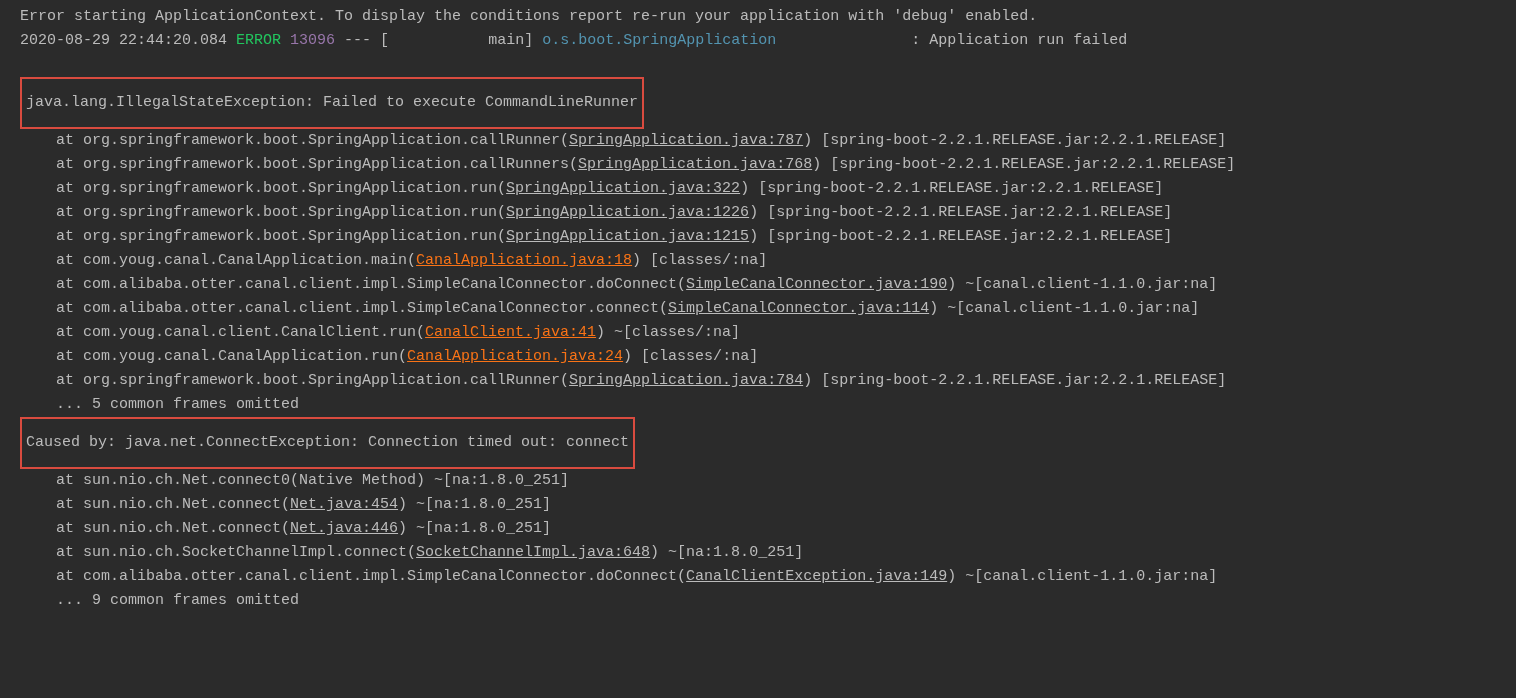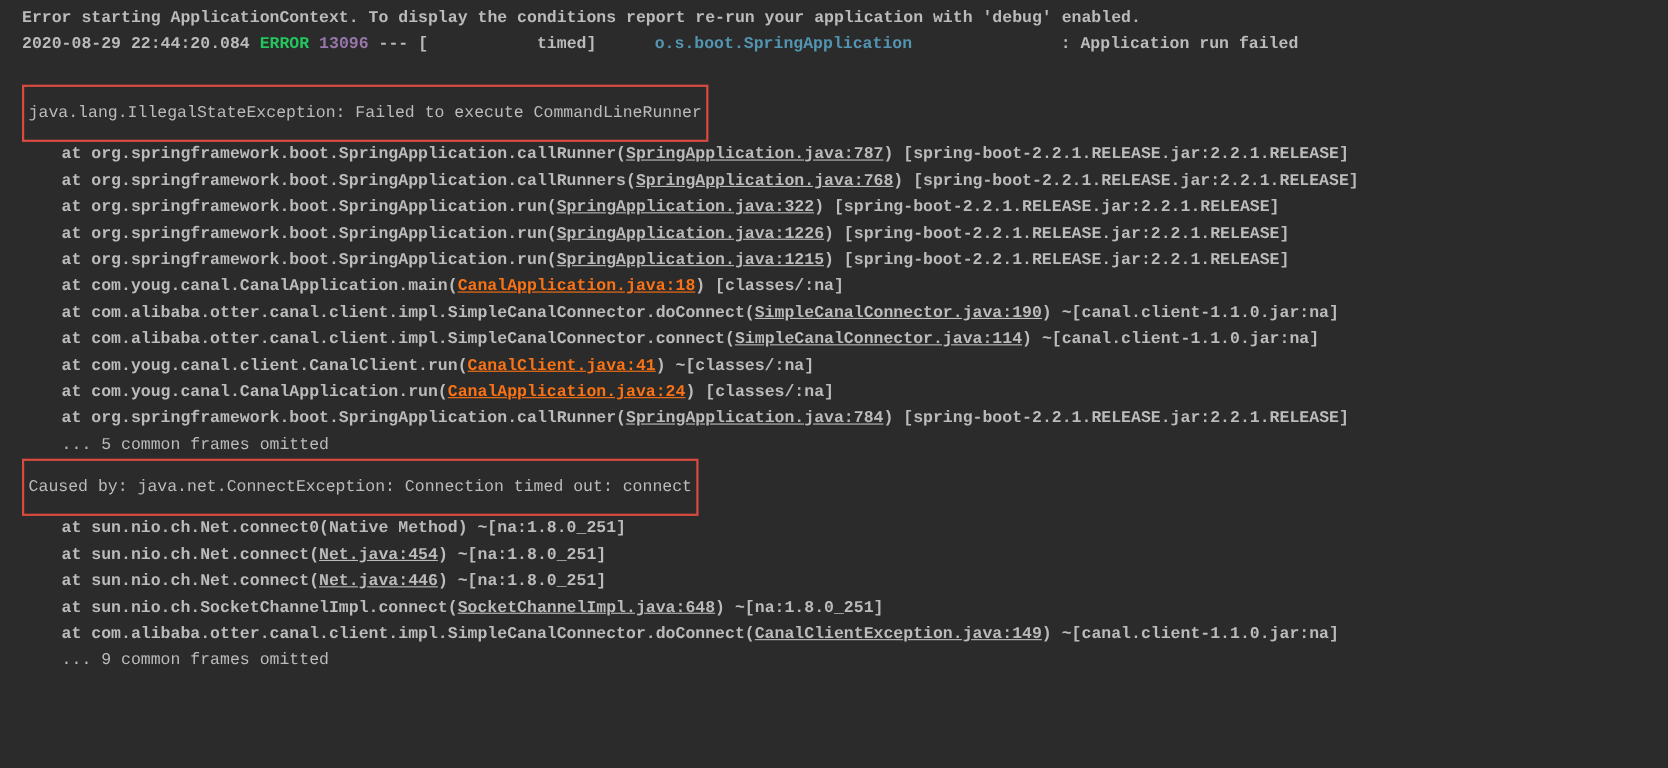--- a/index.html
+++ b/index.html
@@ -21,50 +21,48 @@
       display: block;
     }
     .error {
       color: #22c55e;
     }
     .pid {
       color: #9876aa;
     }
     .logger {
       color: #5394b0;
-      margin-left: 44px;
     }
     .link {
       color: #bbbbbb;
       text-decoration: underline;
       text-align: center;
     }
     .link-blue {
       color: #f97316;
       text-decoration: underline;
     }
     .highlight {
       border: 2px solid #d94b3f;
       display: inline-block;
       padding: 12px 4px;
     }
     .indent {
       padding-left: 4ch;
     }
     .nowrap {
       white-space: pre;
-      font-weight: bold;
     }
   </style>
 </head>
 <body>
 
 <div>
   <div class="line nowrap">Error starting ApplicationContext. To display the conditions report re-run your application with 'debug' enabled.</div>
-  <div class="line nowrap"><span>2020-08-29 22:44:20.084</span> <span class="error">ERROR</span> <span class="pid">13096</span><span> --- [           timed] </span><span class="logger">o.s.boot.SpringApplication</span><span>               </span><span>: Application run failed</span></div>
+  <div class="line nowrap"><span>2020-08-29 22:44:20.084</span> <span class="error">ERROR</span> <span class="pid">13096</span><span> --- [           main] </span><span class="logger">o.s.boot.SpringApplication</span><span>               </span><span>: Application run failed</span></div>
   <div class="line">&nbsp;</div>
 
   <div class="line"><span class="highlight">java.lang.IllegalStateException: Failed to execute CommandLineRunner</span></div>
   <div id="frames1">
       <div class="line indent nowrap"><span>at org.springframework.boot.SpringApplication.callRunner(</span><span class="link">SpringApplication.java:787</span><span>) [spring-boot-2.2.1.RELEASE.jar:2.2.1.RELEASE]</span></div>
       <div class="line indent nowrap"><span>at org.springframework.boot.SpringApplication.callRunners(</span><span class="link">SpringApplication.java:768</span><span>) [spring-boot-2.2.1.RELEASE.jar:2.2.1.RELEASE]</span></div>
       <div class="line indent nowrap"><span>at org.springframework.boot.SpringApplication.run(</span><span class="link">SpringApplication.java:322</span><span>) [spring-boot-2.2.1.RELEASE.jar:2.2.1.RELEASE]</span></div>
       <div class="line indent nowrap"><span>at org.springframework.boot.SpringApplication.run(</span><span class="link">SpringApplication.java:1226</span><span>) [spring-boot-2.2.1.RELEASE.jar:2.2.1.RELEASE]</span></div>
       <div class="line indent nowrap"><span>at org.springframework.boot.SpringApplication.run(</span><span class="link">SpringApplication.java:1215</span><span>) [spring-boot-2.2.1.RELEASE.jar:2.2.1.RELEASE]</span></div>
       <div class="line indent nowrap"><span>at com.youg.canal.CanalApplication.main(</span><span class="link-blue">CanalApplication.java:18</span><span>) [classes/:na]</span></div>

